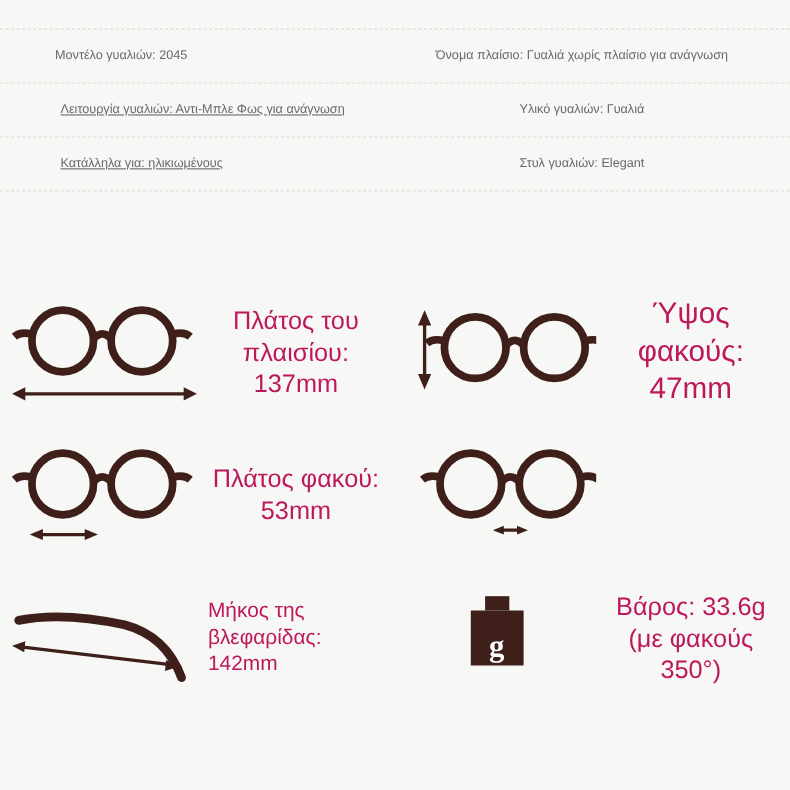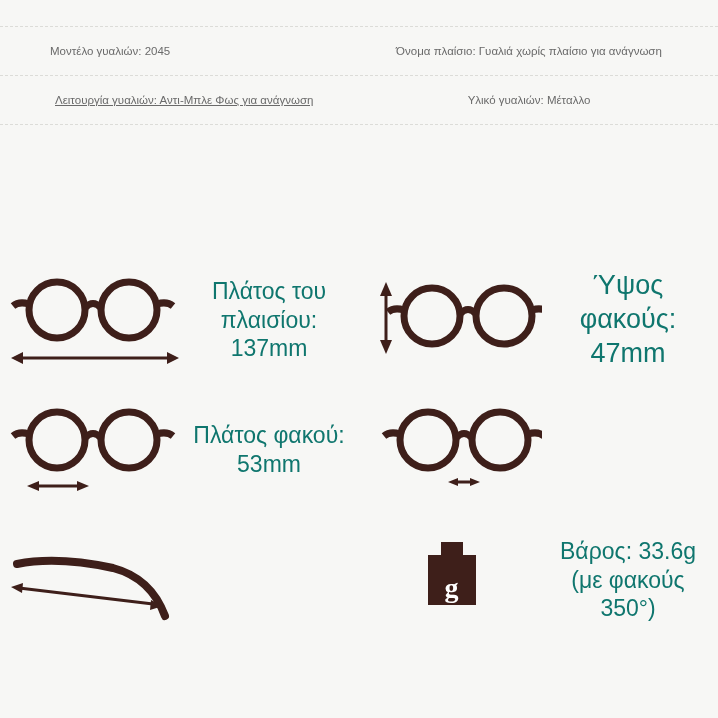--- a/index.html
+++ b/index.html
@@ -79,21 +79,21 @@
   .m-art {
     width: 185px;
     flex: 0 0 185px;
     display: flex;
     align-items: center;
     justify-content: center;
   }
   .m-label {
     flex: 1;
     font-size: 23px;
-    color: #0f766e;
+    color: #be185d;
     line-height: 1.25;
     text-align: center;
     padding-right: 6px;
   }
   .m-label.big {
     font-size: 27px;
   }
   .m-label.small {
     font-size: 19px;
     text-align: left;
@@ -148,23 +148,27 @@
 
   <div class="spec-table">
 
     <div class="spec-row">
       <div class="spec-cell left">Μοντέλο γυαλιών: 2045</div>
       <div class="spec-cell right">Όνομα πλαίσιο: Γυαλιά χωρίς πλαίσιο για ανάγνωση</div>
     </div>
 
     <div class="spec-row">
       <div class="spec-cell center-left">Λειτουργία γυαλιών: Αντι-Μπλε Φως για ανάγνωση</div>
-      <div class="spec-cell right">Υλικό γυαλιών: Μέταλλο</div>
-    </div>
-
+      <div class="spec-cell right">Υλικό γυαλιών: Γυαλιά</div>
+    </div>
+
+    <div class="spec-row">
+      <div class="spec-cell center-left">Κατάλληλα για: ηλικιωμένους</div>
+      <div class="spec-cell right">Στυλ γυαλιών: Elegant</div>
+    </div>
 
   </div>
 
   <div class="measure-grid">
 
     <div class="m-row">
 
       <div class="m-cell">
         <div class="m-art">
           <svg class="glyph" width="180" height="105" viewBox="0 0 180 105">
@@ -258,20 +262,21 @@
             <g fill="none" stroke="#3e1f1a" stroke-width="8" stroke-linecap="round">
               <path d="M14 36 q40 -8 96 4 q38 10 52 48"></path>
             </g>
             <g stroke="#3e1f1a" stroke-width="3">
               <line x1="16" y1="60" x2="150" y2="76"></line>
             </g>
             <polygon points="8,59 20,55 19,65" fill="#3e1f1a"></polygon>
             <polygon points="160,78 148,72 147,82" fill="#3e1f1a"></polygon>
           </svg>
         </div>
+        <div class="m-label small">Μήκος της βλεφαρίδας: 142mm</div>
       </div>
 
       <div class="m-cell">
         <div class="weight-icon-wrap">
           <div class="g-box">g</div>
         </div>
         <div class="m-label">Βάρος: 33.6g (με φακούς 350°)</div>
       </div>
 
     </div>

